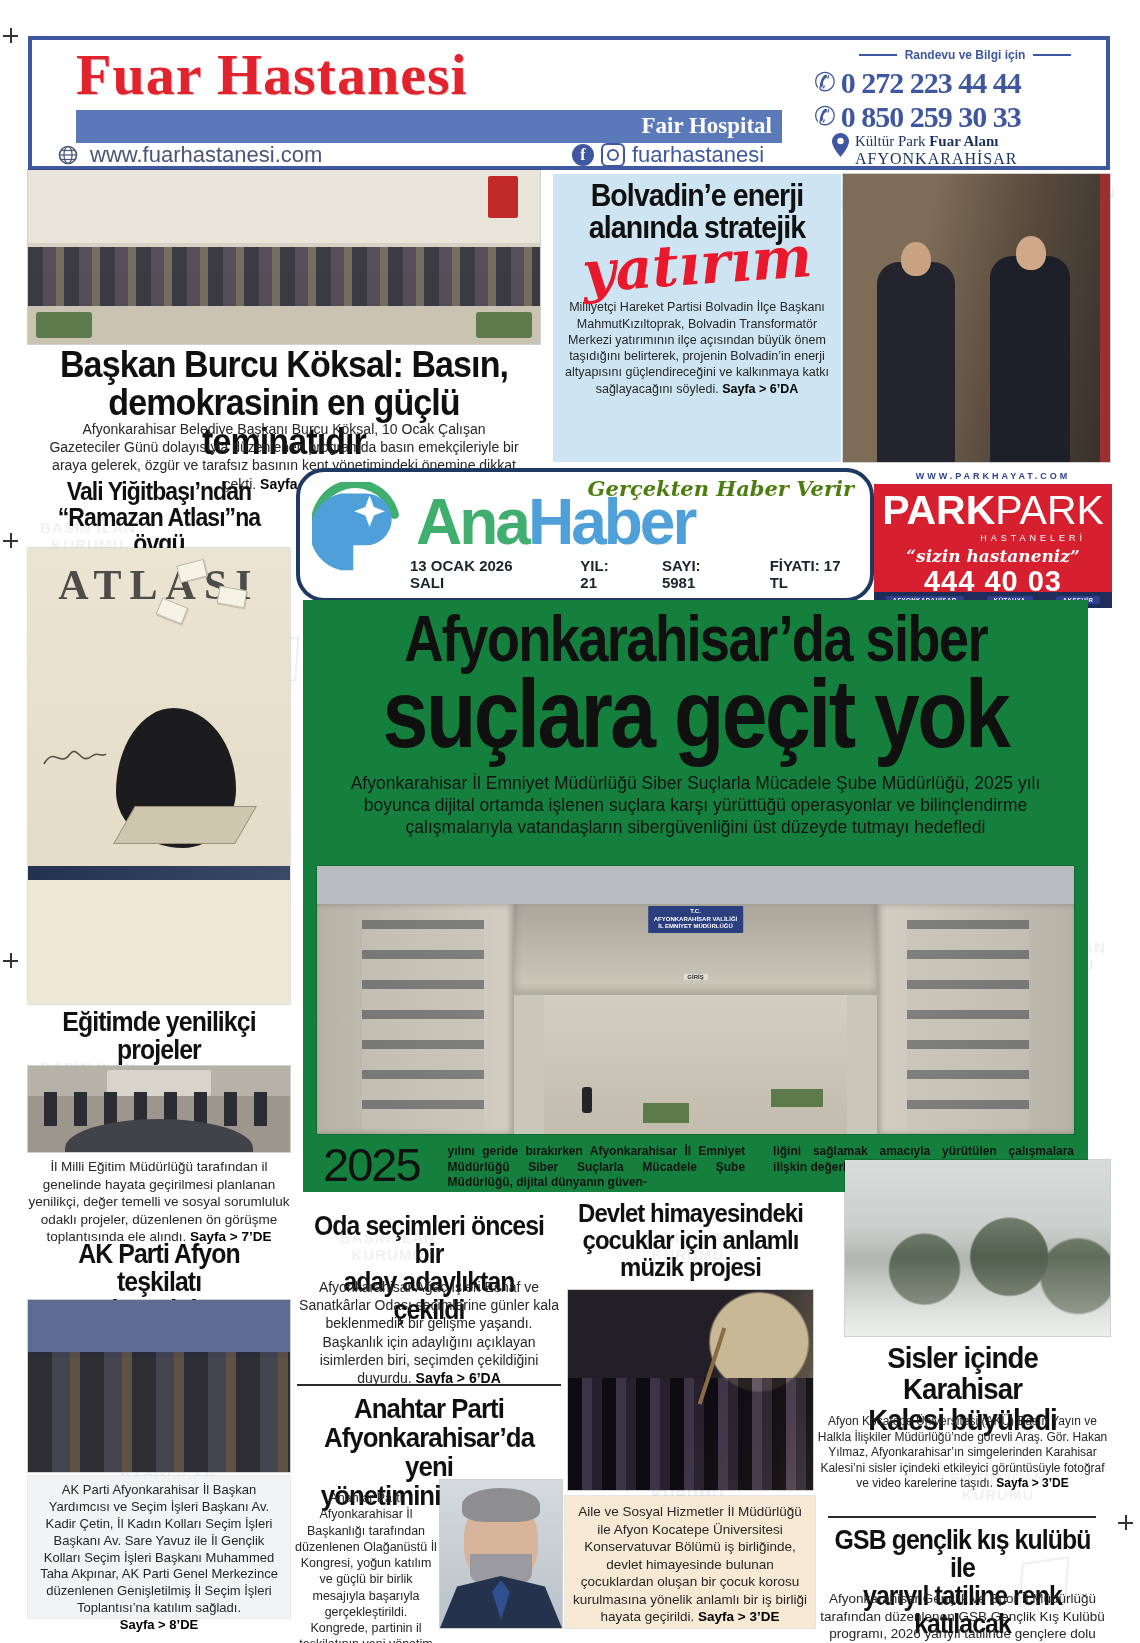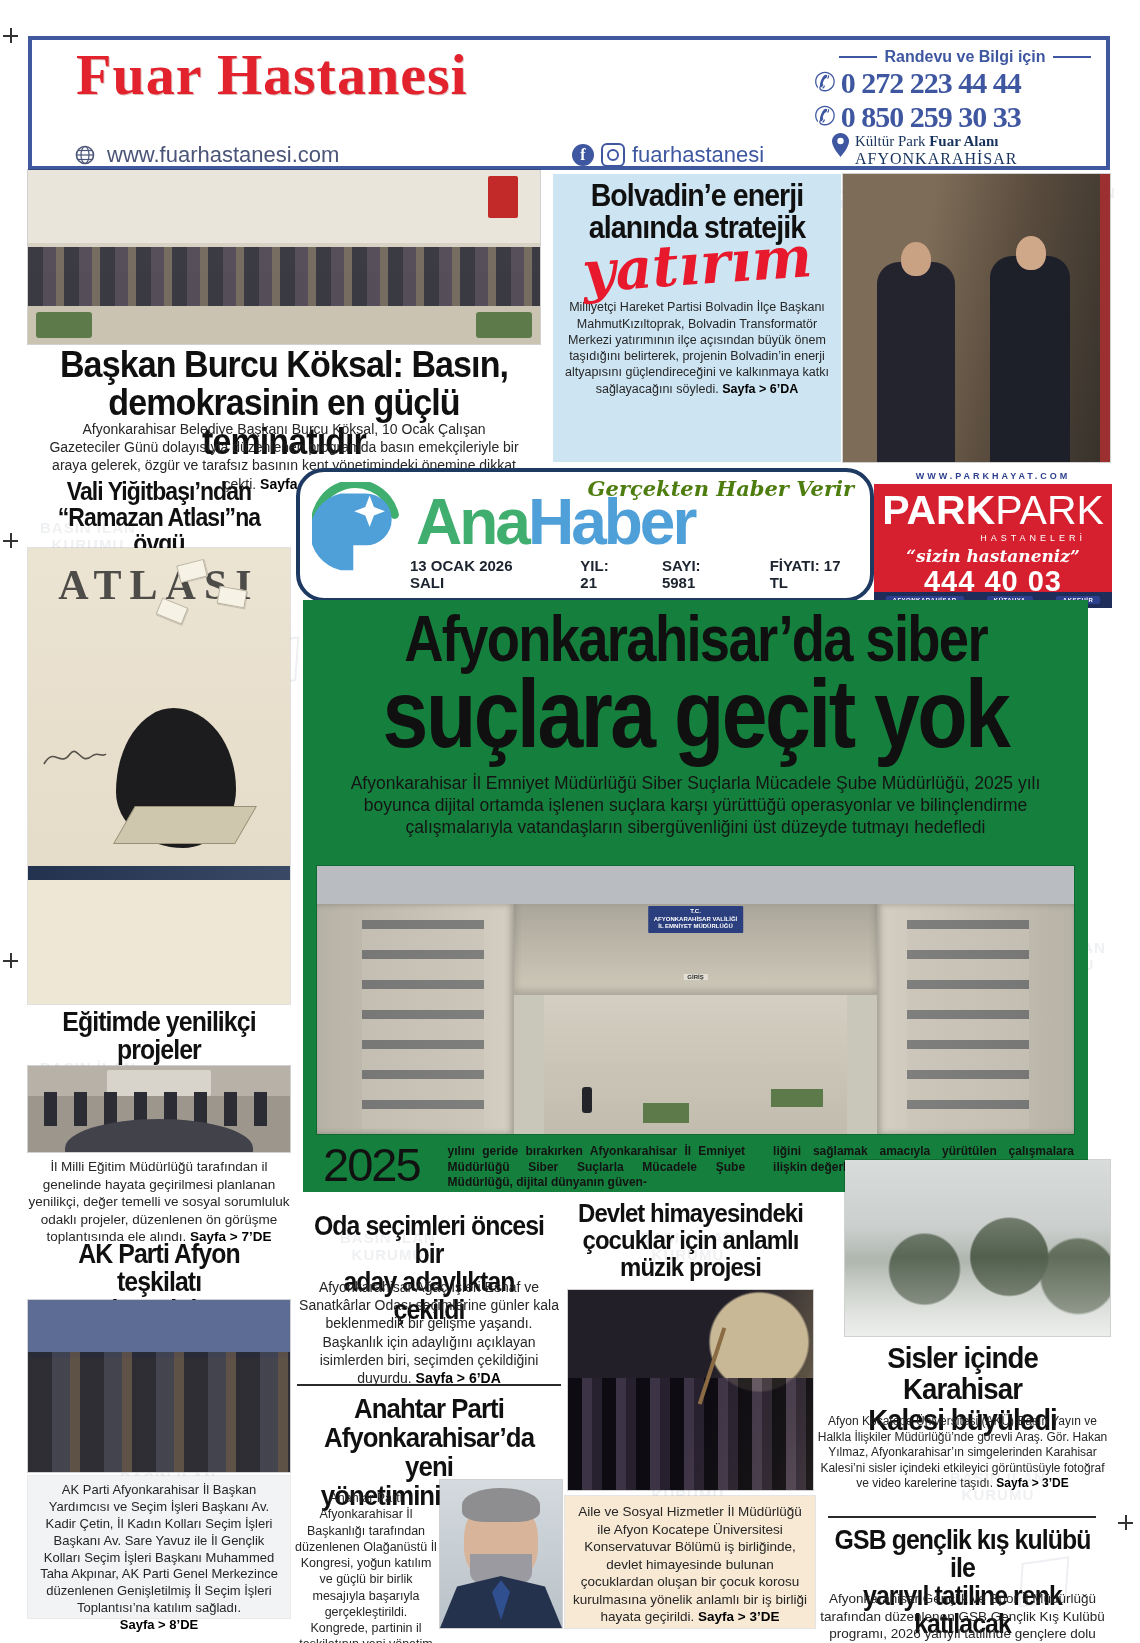--- a/index.html
+++ b/index.html
@@ -20,21 +20,21 @@
   .fuar-title{font-family:"Liberation Serif",serif;font-weight:bold;color:#e2232e;
               font-size:58px;letter-spacing:1px;line-height:1;text-shadow:1px 1px 0 rgba(120,0,0,.25);}
   .fair-bar{background:#5b79b8;color:#fff;font-family:"Liberation Serif",serif;font-weight:bold;
             font-size:23px;text-align:right;padding:2px 10px 3px 0;line-height:1.2;}
   .bn-web{font-size:22px;color:#4a5577;display:flex;align-items:center;gap:8px;}
   .bn-soc{font-size:22px;color:#3e57a0;display:flex;align-items:center;gap:7px;}
   .fb-ic{width:22px;height:22px;border-radius:50%;background:#3e57a0;color:#fff;text-align:center;
          line-height:22px;font-family:"Liberation Serif",serif;font-weight:bold;font-size:16px;}
   .ig-ic{width:20px;height:20px;border-radius:6px;border:2.5px solid #3e57a0;position:relative;}
   .ig-ic::before{content:"";position:absolute;left:4px;top:4px;width:8px;height:8px;border:2px solid #3e57a0;border-radius:50%;}
-  .bn-appt{font-size:16px;color:#3e57a0;display:flex;align-items:center;gap:8px;justify-content:center;font-weight:bold;}
+  .bn-appt{font-size:12px;color:#3e57a0;display:flex;align-items:center;gap:8px;justify-content:center;font-weight:bold;}
   .bn-appt .line{display:inline-block;width:38px;height:1.5px;background:#3e57a0;}
   .bn-phone{display:flex;align-items:center;gap:6px;color:#3e57a0;font-weight:bold;font-size:30px;
             font-family:"Liberation Serif",serif;letter-spacing:-1px;line-height:1.15;}
   .ph-glyph{font-size:26px;font-family:"DejaVu Sans",sans-serif;font-weight:normal;}
   .bn-loc{display:flex;gap:6px;color:#16325c;font-family:"Liberation Serif",serif;}
   
   .masthead{border:4px solid #1e3a62;border-radius:28px;background:#fff;}
   .mh-slogan{font-family:"DejaVu Serif",serif;font-style:italic;font-weight:bold;font-size:21px;color:#4d7c0f;}
   .mh-name{font-size:64px;font-weight:bold;letter-spacing:-3px;line-height:1;}
   .mh-green{color:#3fae6e;} .mh-blue{color:#4f9fd9;}
@@ -119,21 +119,22 @@
   <div class="cube" style="left:1020px;top:1560px;"></div>
 
   <div class="crop" style="left:3px;top:28px;"></div>
   <div class="crop" style="left:3px;top:533px;"></div>
   <div class="crop" style="left:3px;top:953px;"></div>
   <div class="crop" style="left:1068px;top:657px;"></div>
   <div class="crop" style="left:1118px;top:1515px;"></div>
 
   <section class="abs banner" style="left:28px;top:36px;width:1074px;height:126px;">
     <div class="abs fuar-title" style="left:44px;top:6px;width:700px;">Fuar Hastanesi</div>
-    <div class="abs bn-web" style="left:43px;top:102px;gap:12px;">
+    <div class="abs fair-bar" style="left:44px;top:70px;width:696px;">Fair Hospital</div>
+    <div class="abs bn-web" style="left:26px;top:102px;gap:12px;">
       <svg width="20" height="20" viewBox="0 0 20 20">
           <circle cx="10" cy="10" r="8.5" fill="none" stroke="#4a5577" stroke-width="1.6"></circle>
           <ellipse cx="10" cy="10" rx="4" ry="8.5" fill="none" stroke="#4a5577" stroke-width="1.2"></ellipse>
           <line x1="1.5" y1="10" x2="18.5" y2="10" stroke="#4a5577" stroke-width="1.2"></line>
           <line x1="3" y1="5.5" x2="17" y2="5.5" stroke="#4a5577" stroke-width="1.2"></line>
           <line x1="3" y1="14.5" x2="17" y2="14.5" stroke="#4a5577" stroke-width="1.2"></line>
         </svg>
       <span>www.fuarhastanesi.com</span>
     </div>
     <div class="abs bn-soc" style="left:540px;top:102px;">

